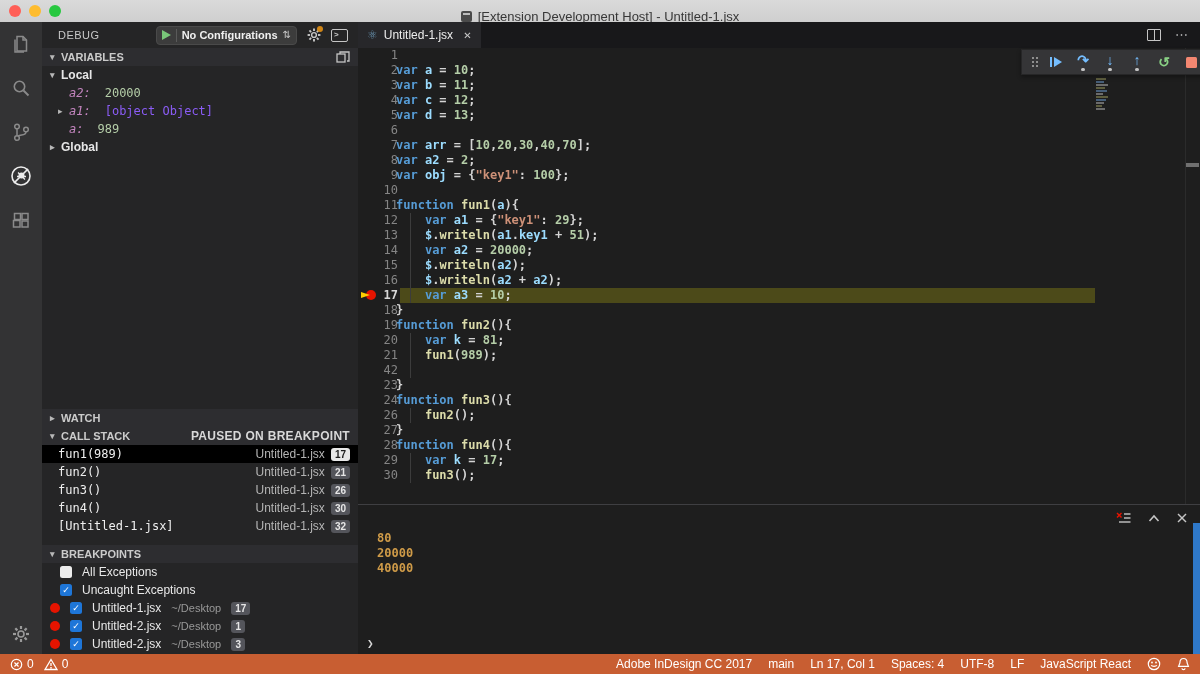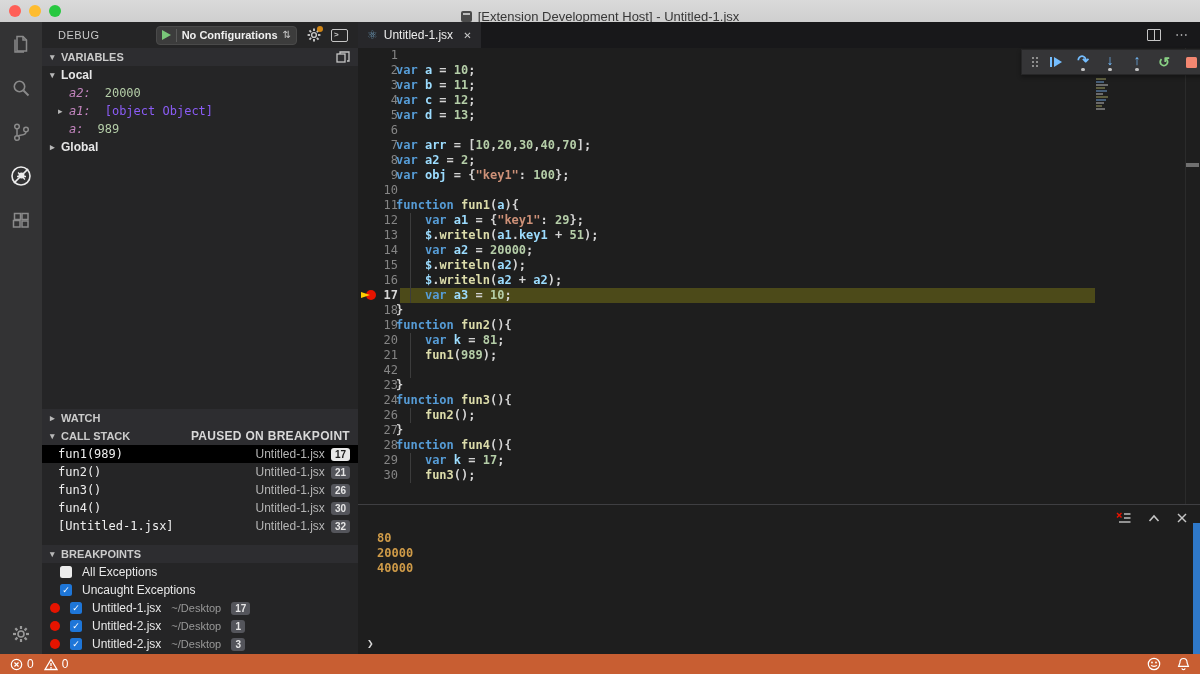--- a/index.html
+++ b/index.html
@@ -581,20 +581,29 @@
     </div>
     <div class="sb-group">
       <svg width="14" height="13" viewBox="0 0 14 13">
         <path d="M7 1.5 L13 11.5 H1 Z" fill="none" stroke="#fff" stroke-width="1.3"></path>
         <line x1="7" y1="5" x2="7" y2="8" stroke="#fff" stroke-width="1.3"></line>
         <circle cx="7" cy="9.8" r=".9" fill="#fff"></circle>
       </svg>
       <span>0</span>
     </div>
     <div class="sb-right">
+      <div id="status-items" style="display:flex;gap:16px">
+          <span class="sb-item">Adobe InDesign CC 2017</span>
+          <span class="sb-item">main</span>
+          <span class="sb-item">Ln 17, Col 1</span>
+          <span class="sb-item">Spaces: 4</span>
+          <span class="sb-item">UTF-8</span>
+          <span class="sb-item">LF</span>
+          <span class="sb-item">JavaScript React</span>
+        </div>
       <svg width="14" height="14" viewBox="0 0 14 14">
         <circle cx="7" cy="7" r="5.7" fill="none" stroke="#fff" stroke-width="1.2"></circle>
         <circle cx="5" cy="5.5" r=".9" fill="#fff"></circle>
           <circle cx="9" cy="5.5" r=".9" fill="#fff"></circle>
         <path d="M4.2 8.3c.8 1.5 4.8 1.5 5.6 0" fill="none" stroke="#fff" stroke-width="1.2"></path>
       </svg>
       <svg width="13" height="14" viewBox="0 0 13 14">
         <path d="M6.5 1.5c-2.6 0-3.6 2-3.6 4.4L1.6 9.3h9.8L10.1 5.9c0-2.4-1-4.4-3.6-4.4z" fill="none" stroke="#fff" stroke-width="1.2"></path>
         <path d="M5 11.2a1.5 1.5 0 0 0 3 0" fill="none" stroke="#fff" stroke-width="1.2"></path>
       </svg>

